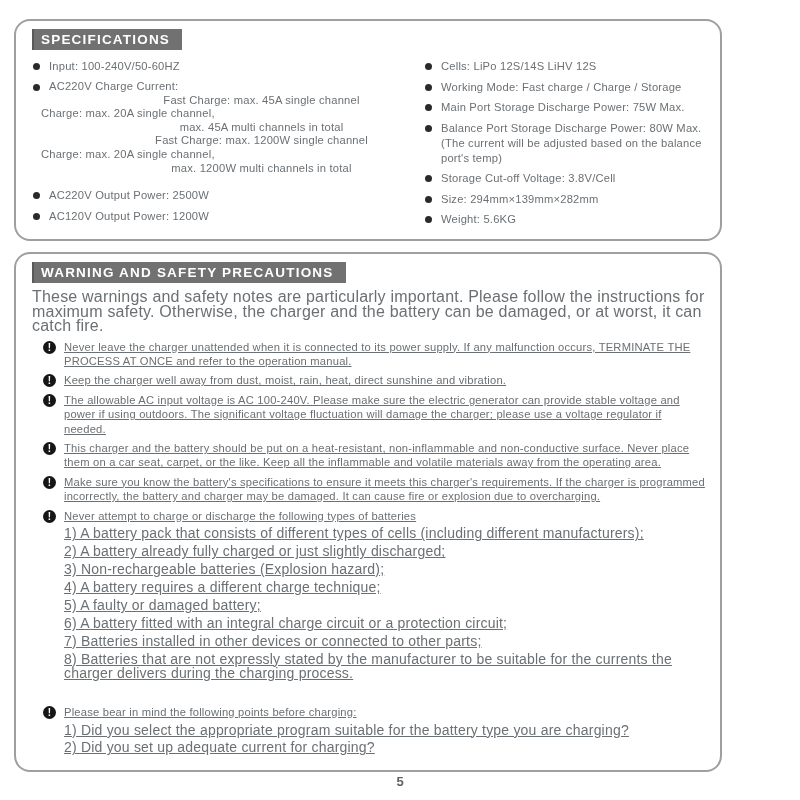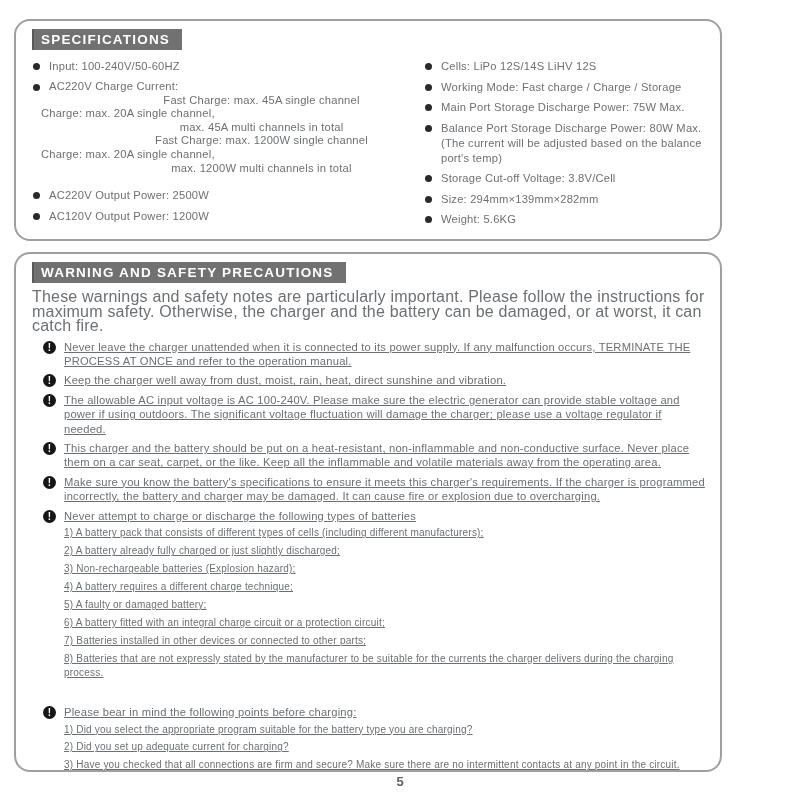--- a/index.html
+++ b/index.html
@@ -46,21 +46,21 @@
     margin:7px 0 6px 2px;max-width:724px;
   }
   .warn-item{display:flex;margin:0 0 5px 13px;}
   .excl{
     width:13px;height:13px;border-radius:50%;background:#161616;color:#fff;
     font-weight:bold;font-size:10px;line-height:13px;text-align:center;
     flex:none;margin:1px 8px 0 0;
   }
   .warn-text{font-size:11.2px;line-height:14.4px;letter-spacing:0.2px;max-width:662px;text-decoration:underline;}
   .subs{margin-top:3px;}
-  .sub{margin-top:3.5px;font-size:10px;line-height:14.4px;letter-spacing:0.2px;max-width:690px;}
+  .sub{margin-top:3.5px;font-size:14px;line-height:14.4px;letter-spacing:0.2px;max-width:690px;}
   .gap-before{margin-top:24px;}
 
   .page-number{
     position:absolute;top:774px;left:0;width:100%;text-align:center;
     font-size:13px;font-weight:bold;color:#5d6265;
   }
 </style>
 </head>
 <body>
 
@@ -182,20 +182,19 @@
       </div>
     </div>
 
     <div class="warn-item gap-before">
       <span class="excl">!</span>
       <div class="warn-text">
         <div>Please bear in mind the following points before charging:</div>
         <div class="subs">
           <div class="sub">1) Did you select the appropriate program suitable for the battery type you are charging?</div>
           <div class="sub">2) Did you set up adequate current for charging?</div>
-          <div class="sub">3) Have you checked that all connections are firm and secure? Make sure there are no intermittent contacts at any point in the circuit.</div>
         </div>
       </div>
     </div>
   </section>
 
   <div class="page-number">5</div>
 </div>
 
 </body></html>

